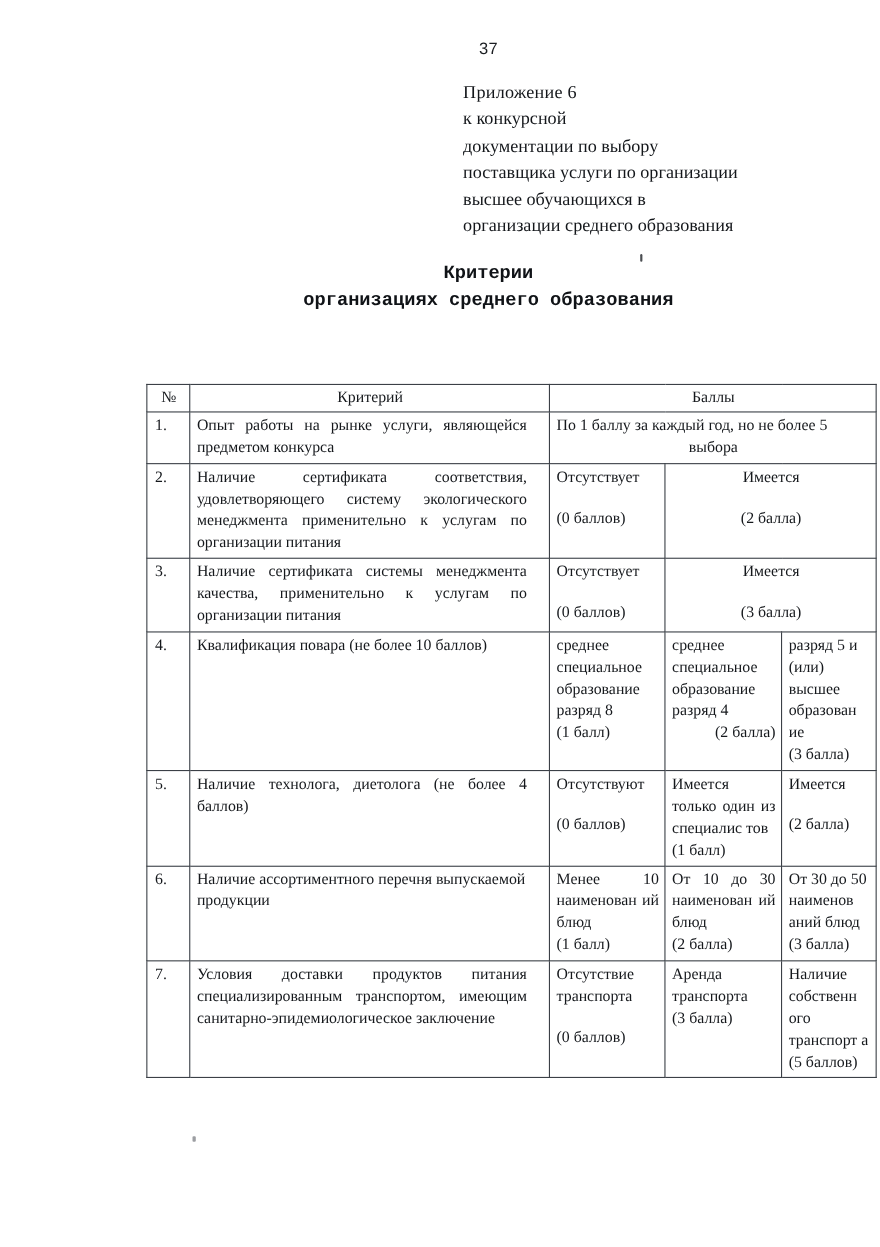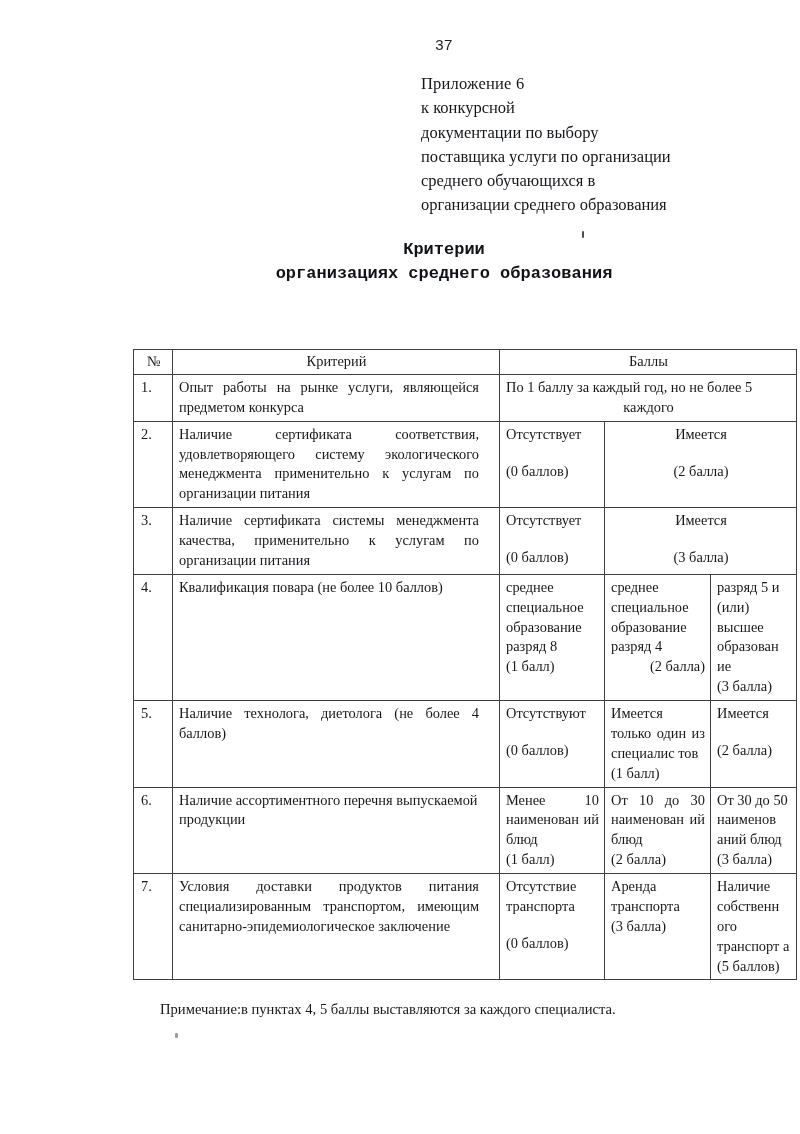--- a/index.html
+++ b/index.html
@@ -165,21 +165,21 @@
 
 <div class="page">
 
   <div class="page-number">37</div>
 
   <div class="addressee">
     <span class="line first">Приложение  6</span>
     <span class="line">к конкурсной</span>
     <span class="line">документации по выбору</span>
     <span class="line">поставщика услуги по организации</span>
-    <span class="line">среднего обучающихся в</span>
+    <span class="line">высшее обучающихся в</span>
     <span class="line">организации среднего образования</span>
   </div>
 
   <div class="ink-mark"></div>
 
   <div class="doc-title">
     <span class="t-main">Критерии</span>
     <span class="t-sub">организациях среднего образования</span>
   </div>
 
@@ -198,21 +198,21 @@
         <th colspan="3">Баллы</th>
       </tr>
     </thead>
     <tbody>
 
       <tr>
         <td class="num">1.</td>
         <td class="crit">Опыт работы на рынке услуги, являющейся предметом конкурса</td>
         <td class="score center" colspan="3">
           <span class="score-line just">По 1 баллу за каждый год, но не более 5</span>
-          <span class="score-line">каждого</span>
+          <span class="score-line">выбора</span>
         </td>
       </tr>
 
       <tr>
         <td class="num">2.</td>
         <td class="crit">Наличие сертификата соответствия, удовлетворяющего систему экологического менеджмента применительно к услугам по организации питания</td>
         <td class="score">
           <span class="score-line">Отсутствует</span>
           <span class="gap-1"></span>
           <span class="score-line">(0 баллов)</span>
@@ -306,16 +306,15 @@
         </td>
         <td class="score">
           <span class="score-line">Наличие собственн ого транспорт а</span>
           <span class="score-line">(5 баллов)</span>
         </td>
       </tr>
 
     </tbody>
   </table>
 
-  <div class="note">Примечание:в пунктах 4, 5 баллы выставляются за каждого специалиста.</div>
   <div class="ink-mark-2"></div>
 
 </div>
 
 </body></html>

